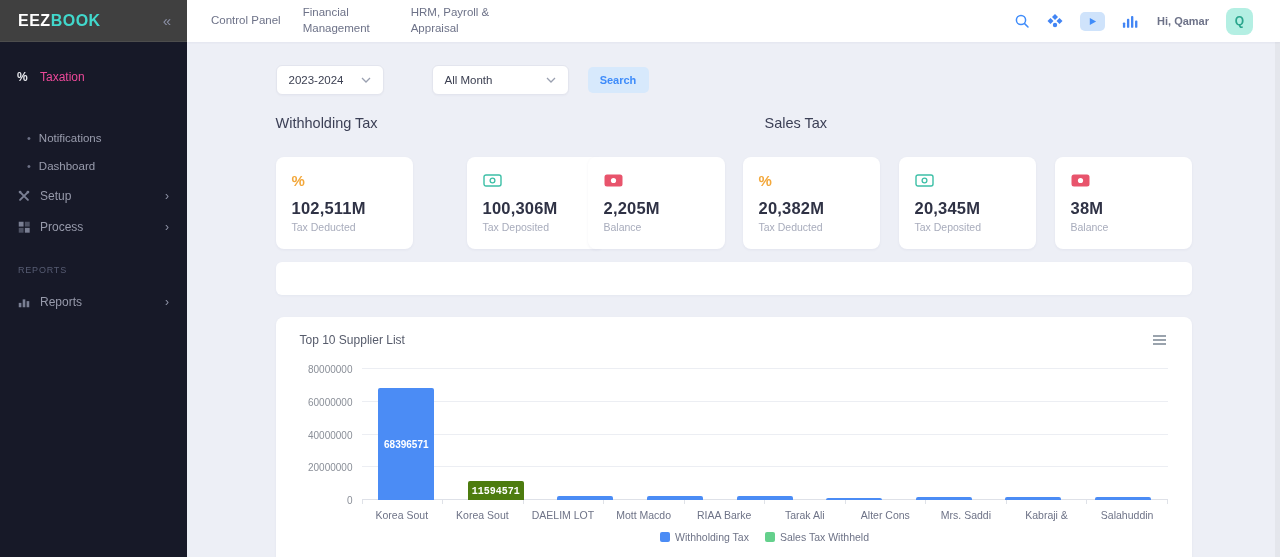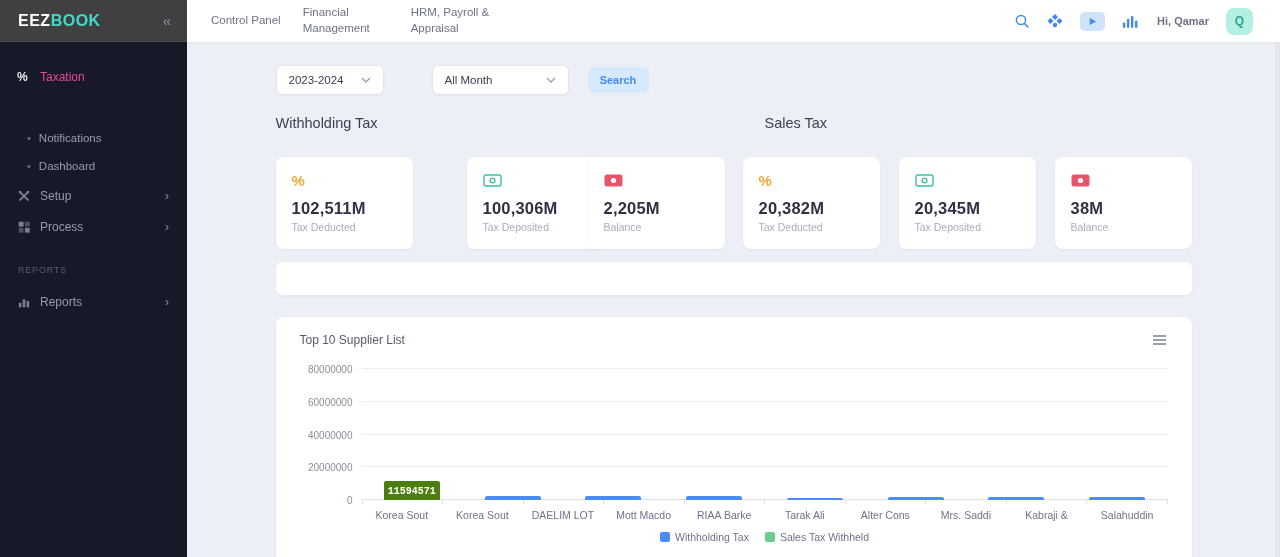--- a/index.html
+++ b/index.html
@@ -296,20 +296,25 @@
             <div class="gridline" style="bottom: 25%;"></div>
             <div class="y-tick-label" style="bottom: 25%;">20000000</div>
             <div class="gridline" style="bottom: 50%;"></div>
             <div class="y-tick-label" style="bottom: 50%;">40000000</div>
             <div class="gridline" style="bottom: 75%;"></div>
             <div class="y-tick-label" style="bottom: 75%;">60000000</div>
             <div class="gridline" style="bottom: 100%;"></div>
             <div class="y-tick-label" style="bottom: 100%;">80000000</div>
             <div class="slots">
               <div class="slot">
+                <div class="bar" style="height: 85.4957%; background: rgb(75, 140, 245);">
+                  <div class="bar-label">68396571</div>
+                </div>
+              </div>
+              <div class="slot">
                 <div class="bar" style="height: 14.4932%; background: #4d7c0f; font-family: Liberation Mono, monospace;">
                   <div class="bar-label">11594571</div>
                 </div>
               </div>
               <div class="slot">
                 <div class="bar" style="height: 3.375%; background: rgb(75, 140, 245);"></div>
               </div>
               <div class="slot">
                 <div class="bar" style="height: 3.25%; background: rgb(75, 140, 245);"></div>
               </div>

